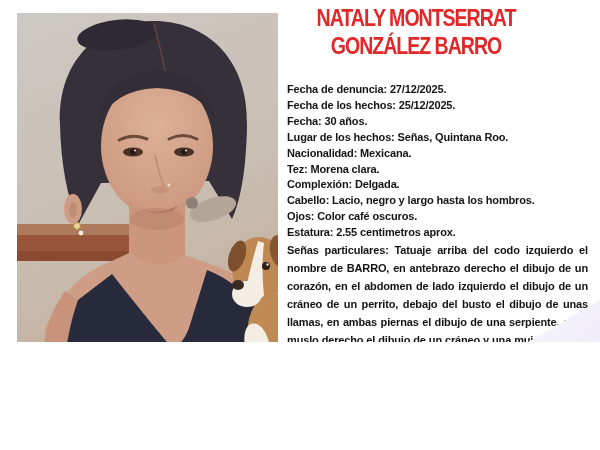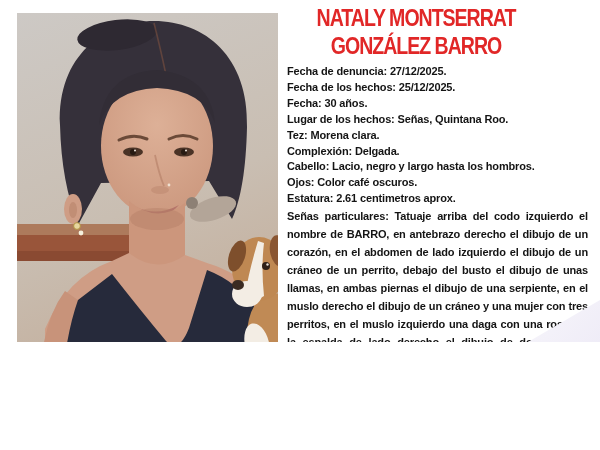--- a/index.html
+++ b/index.html
@@ -16,21 +16,21 @@
   .content {
     position:absolute; left:287px; top:4px; width:301px;
   }
   .title {
     width:258px; margin:0 auto 0 0; text-align:center;
     color:#e12727; font-weight:bold; font-size:23px; line-height:28px;
     letter-spacing:-1.2px; transform:scaleX(0.85); transform-origin:center top;
     white-space:nowrap;
   }
   .details {
-    margin-top:4px; color:#141414; font-weight:bold;
+    margin-top:22px; color:#141414; font-weight:bold;
     font-size:11px; line-height:15.9px; letter-spacing:-0.15px;
   }
   .detail-line { white-space:nowrap; }
   .senas {
     margin:0; text-align:justify; line-height:18px;
   }
   .section-heading {
     position:absolute; left:240px; top:436px;
     color:#7d2083; font-weight:bold; font-size:17px; letter-spacing:0.2px;
     transform:scaleX(0.92); transform-origin:left top;
@@ -136,25 +136,26 @@
     <h1 class="title">
       <span>NATALY MONTSERRAT</span><br>
       <span>GONZÁLEZ BARRO</span>
     </h1>
 
     <div class="details">
       <div class="detail-line"><span>Fecha de denuncia:</span> <span>27/12/2025.</span></div>
       <div class="detail-line"><span>Fecha de los hechos:</span> <span>25/12/2025.</span></div>
       <div class="detail-line"><span>Fecha:</span> <span>30 años.</span></div>
       <div class="detail-line"><span>Lugar de los hechos:</span> <span>Señas, Quintana Roo.</span></div>
+      <div class="detail-line"><span>Nacionalidad:</span> <span>Mexicana.</span></div>
       <div class="detail-line"><span>Tez:</span> <span>Morena clara.</span></div>
       <div class="detail-line"><span>Complexión:</span> <span>Delgada.</span></div>
       <div class="detail-line"><span>Cabello:</span> <span>Lacio, negro y largo hasta los hombros.</span></div>
       <div class="detail-line"><span>Ojos:</span> <span>Color café oscuros.</span></div>
-      <div class="detail-line"><span>Estatura:</span> <span>2.61 centimetros aprox.</span></div>
+      <div class="detail-line"><span>Estatura:</span> <span>2.55 centimetros aprox.</span></div>
       <p class="senas"><span>Señas particulares:</span> <span>Tatuaje arriba del codo izquierdo el nombre de BARRO, en antebrazo derecho el dibujo de un corazón, en el abdomen de lado izquierdo el dibujo de un cráneo de un perrito, debajo del busto el dibujo de unas llamas, en ambas piernas el dibujo de una serpiente, en el muslo derecho el dibujo de un cráneo y una mujer con tres perritos, en el muslo izquierdo una daga con una rosa, en la espalda de lado derecho el dibujo de dos cerezas; Mancha en el ojo de lado izquierdo de color café.</span></p>
     </div>
   </div>
 
   <div class="section-heading">HECHOS:</div>
 
   <div class="corner-decoration"></div>
 
 </div>
 

